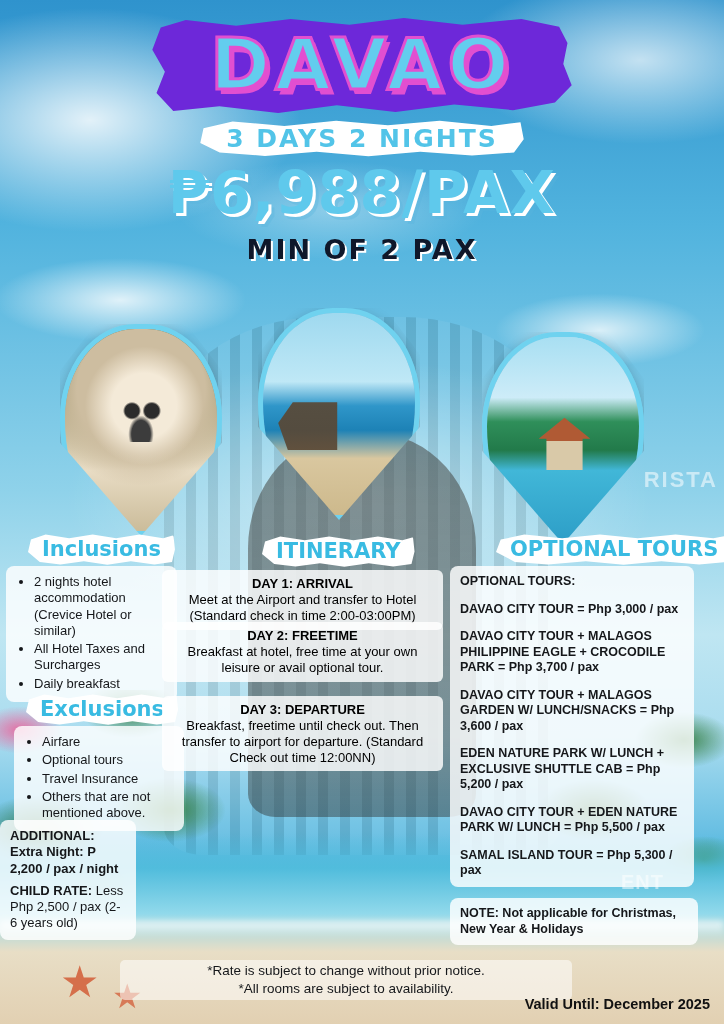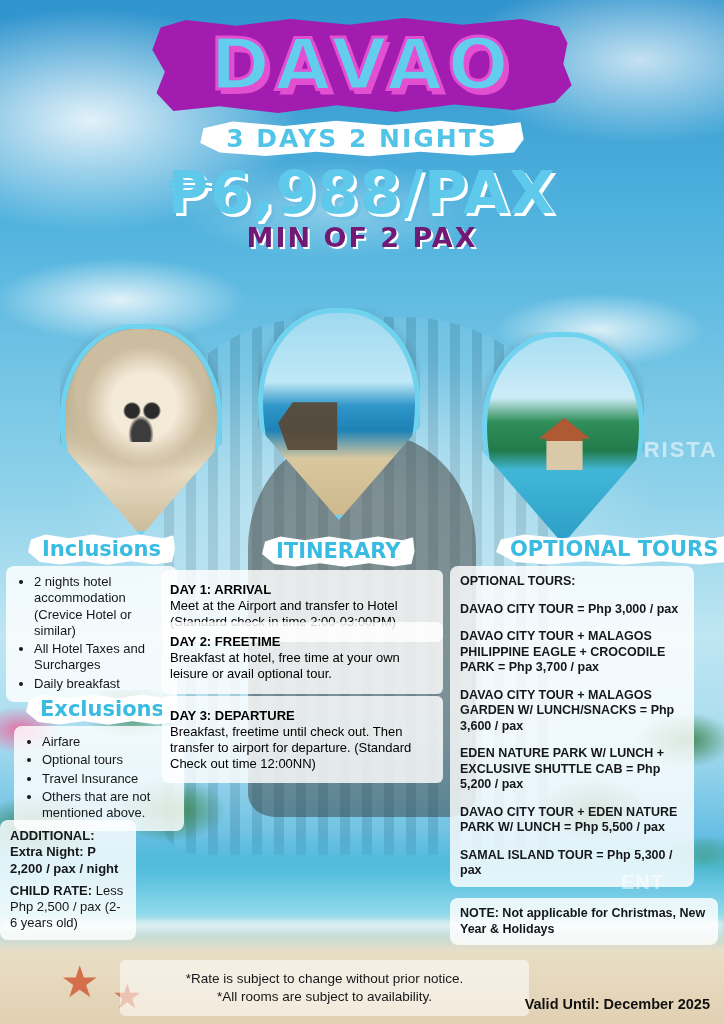--- a/index.html
+++ b/index.html
@@ -77,33 +77,33 @@
     content:""; position:absolute; left:0; right:0; top:46%; height:16px;
     background:linear-gradient(180deg, rgba(255,255,255,.85), rgba(255,255,255,0));
     filter:blur(3px);
   }
   .starfish {
     position:absolute; bottom:18px; left:60px; width:46px; height:46px;
     color:#d4643f; font-size:44px; line-height:44px; opacity:.9;
   }
   .starfish.two { left:112px; bottom:4px; font-size:34px; opacity:.8; }
   .watermark {
-    position:absolute; right:6px; top:437px; font-size:22px; letter-spacing:2px;
+    position:absolute; right:6px; top:467px; font-size:22px; letter-spacing:2px;
     color:rgba(255,255,255,.55); font-weight:bold;
   }
   .watermark2 {
     position:absolute; right:60px; bottom:130px; font-size:20px; letter-spacing:1px;
     color:rgba(255,255,255,.5); font-weight:bold;
   }
 
   
   .header { position:absolute; left:0; right:0; top:18px; text-align:center; }
   .title-brush {
     position:relative; display:inline-block; padding:10px 58px 14px;
-    background:#a21caf;
+    background:#6d28d9;
     clip-path:polygon(2% 10%,8% 2%,20% 8%,33% 1%,47% 7%,60% 0%,74% 7%,88% 1%,97% 9%,99% 26%,98% 48%,100% 70%,96% 88%,86% 96%,72% 90%,58% 98%,44% 91%,30% 99%,16% 92%,5% 97%,1% 78%,3% 56%,0% 33%);
   }
   .title-text {
     font-family:"DejaVu Sans", sans-serif;
     font-size:72px; font-weight:900; letter-spacing:5px;
     color:#63cdee;
     -webkit-text-stroke:3px #e24fd0;
     text-shadow:4px 5px 0 #e24fd0;
     line-height:1;
   }
@@ -118,23 +118,23 @@
     font-family:"DejaVu Sans", sans-serif;
   }
   .price {
     margin-top:6px;
     font-family:"DejaVu Sans", sans-serif;
     font-size:59px; font-weight:900; color:#5fc9ec; letter-spacing:1px;
     text-shadow:3px 3px 0 #ffffff, 6px 6px 0 rgba(90,180,220,.35);
     line-height:1;
   }
   .minpax {
-    margin-top:0;
-    font-family:"DejaVu Sans", sans-serif;
-    font-size:27px; font-weight:bold; color:#701a75; letter-spacing:2px;
+    margin-top:12px;
+    font-family:"DejaVu Sans", sans-serif;
+    font-size:27px; font-weight:bold; color:#0f172a; letter-spacing:2px;
     text-shadow:2px 2px 0 #ffffff;
   }
 
   
   .pins { position:absolute; left:0; right:0; top:312px; height:230px; }
   .pin {
     position:absolute; width:162px; height:212px;
     border:5px solid #6fd2ef;
     border-radius:81px 81px 81px 81px / 90px 90px 120px 120px;
     clip-path:polygon(50% 100%, 100% 56%, 100% 22%, 78% 0%, 22% 0%, 0% 22%, 0% 56%);
@@ -207,41 +207,41 @@
   #inclusions-panel { left:6px; top:566px; width:171px; }
   #exclusions-heading { left:26px; top:694px; }
   #exclusions-panel { left:14px; top:726px; width:170px; }
   #additional-panel { left:0px; top:820px; width:136px; font-size:13px; }
 
   
   #itinerary-heading { left:262px; top:536px; }
   .itin-box {
     position:absolute; left:162px; width:281px;
     background:rgba(255,255,255,.82);
-    border-radius:6px; padding:12px 8px;
-    font-size:13px; line-height:1.22;
+    border-radius:6px; padding:6px 8px;
+    font-size:13px; line-height:1.22;text-align:center;
   }
   #itin-day1 { top:570px; }
   #itin-day2 { top:622px; }
   #itin-day3 { top:696px; }
   .itin-title { font-weight:bold; }
 
   
   #optional-heading { left:496px; top:534px; }
   #optional-panel { left:450px; top:566px; width:244px; }
   .opt-row { font-weight:bold; font-size:12.5px; margin:0 0 12px; line-height:1.24; }
   .opt-row:last-child { margin-bottom:0; }
-  #note-panel { left:450px; top:898px; width:268px; }
+  #note-panel { left:450px; top:898px; width:248px; }
   #note-panel .note { font-weight:bold; font-size:12.5px; line-height:1.25; }
 
   
   .footer-note {
-    position:absolute; left:120px; top:960px; width:409px;
+    position:absolute; left:120px; top:960px; width:452px;
     text-align:center; font-size:13.5px; color:#15171a; line-height:1.35;
-    background:rgba(255,255,255,.55); border-radius:5px; padding:10px 6px;
+    background:rgba(255,255,255,.55); border-radius:5px; padding:2px 6px;
   }
   .valid-until {
     position:absolute; right:14px; bottom:12px;
     font-size:14.5px; font-weight:bold; color:#111;
   }
 </style>
 </head>
 <body>
 
 <div class="bg-sky"></div>

